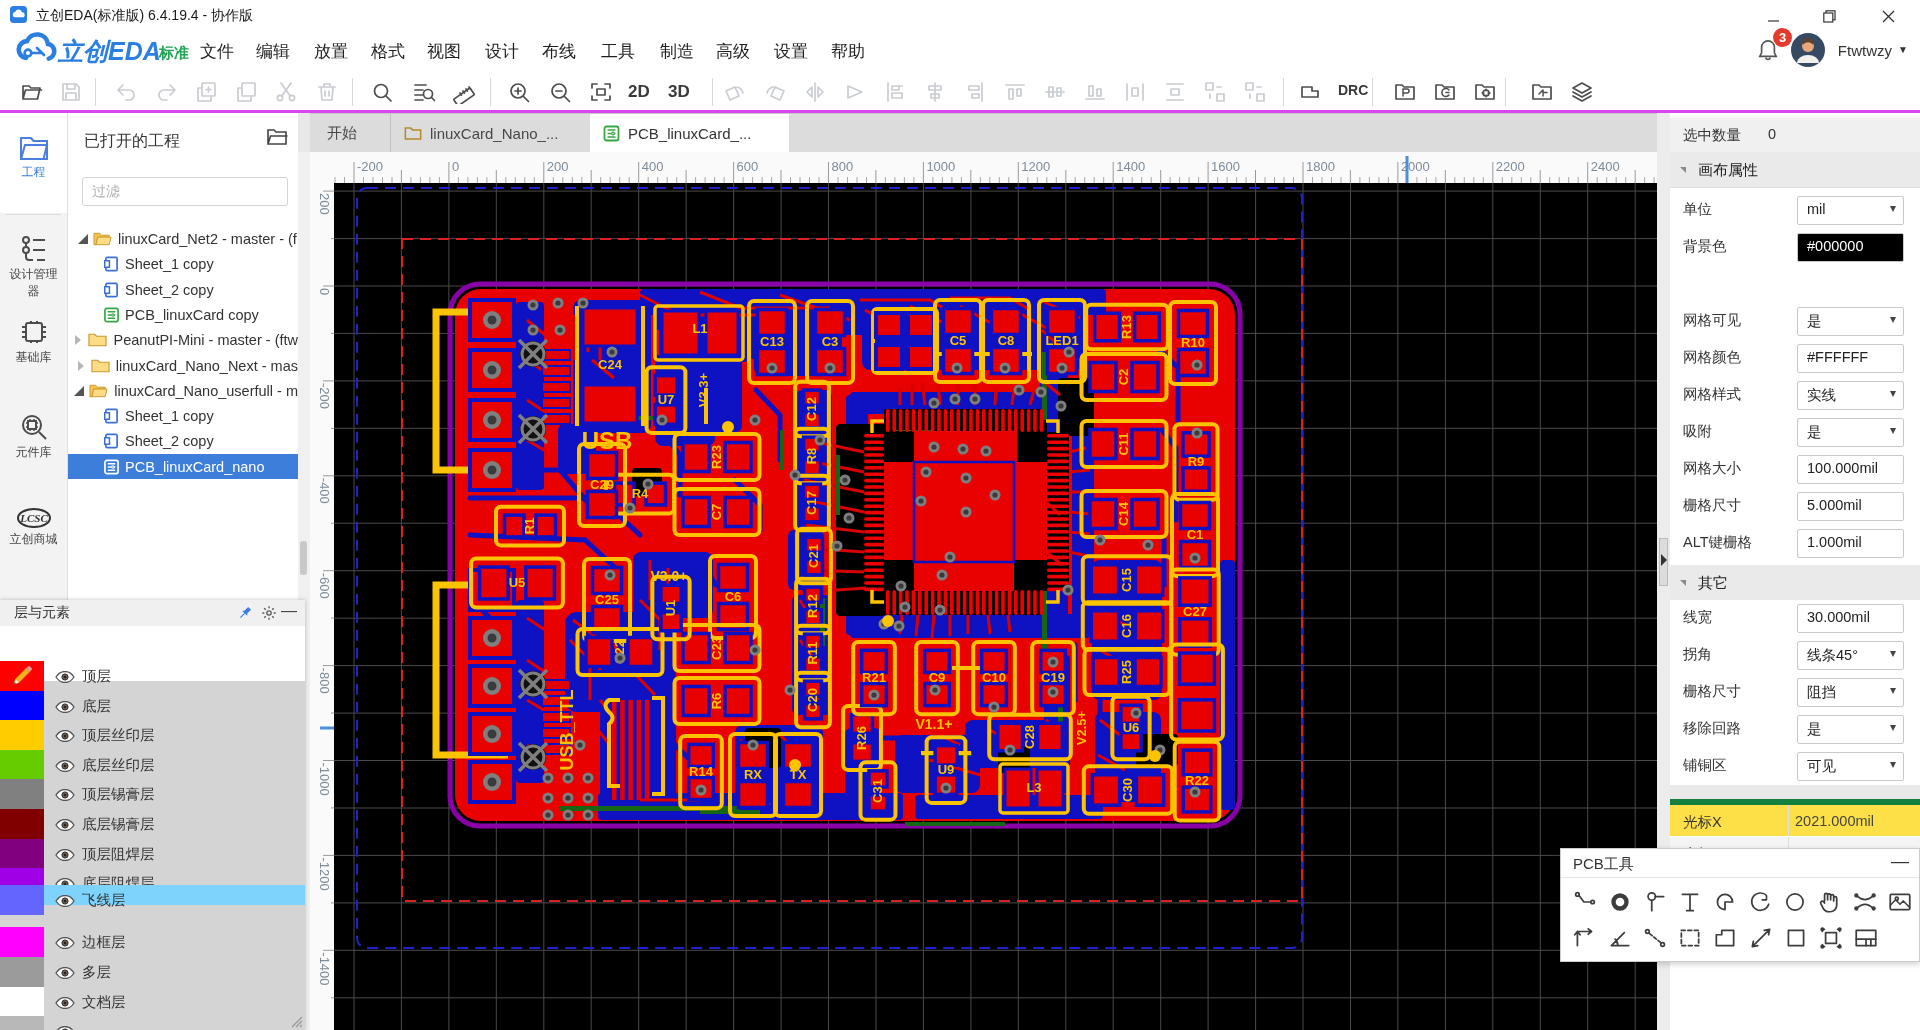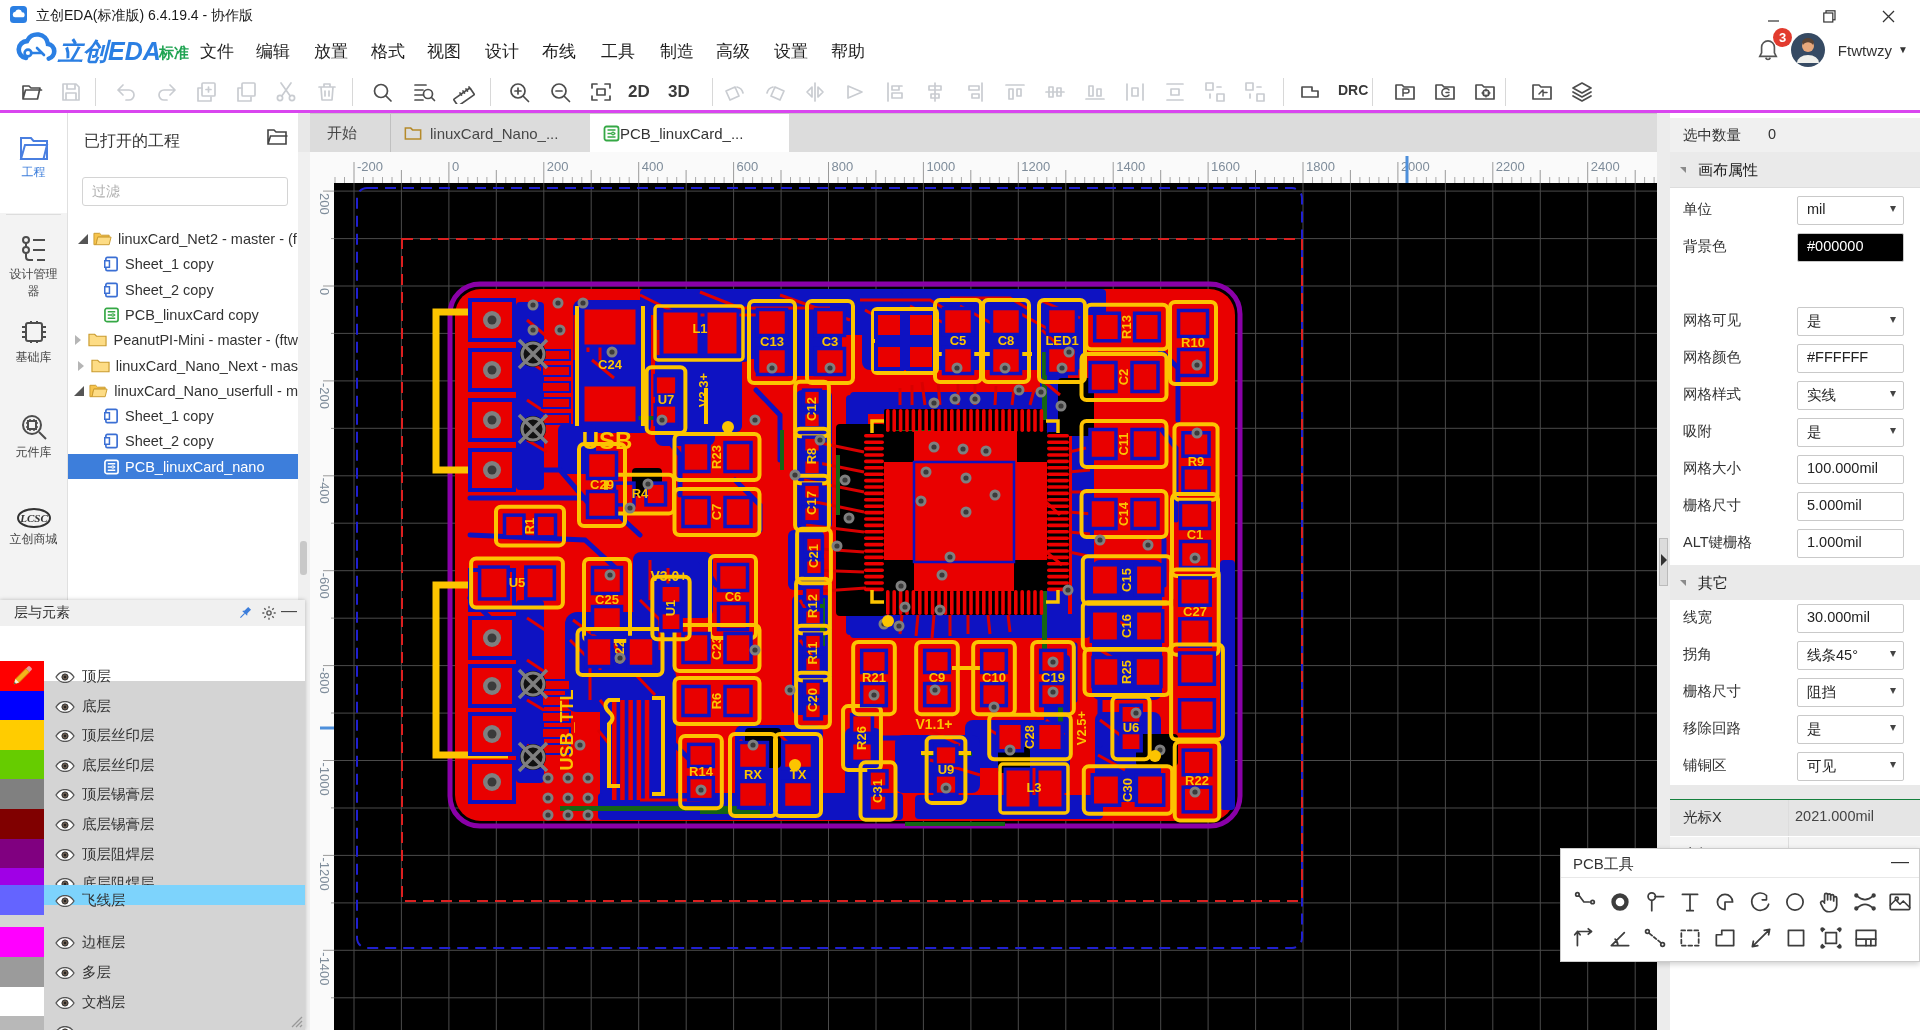--- a/index.html
+++ b/index.html
@@ -454,21 +454,21 @@
           <path d="M1.5 14 V2 h6 l2 2 h9 v10 z"></path>
         </svg>
       <span style="margin-left:8px">linuxCard_Nano_...</span>
     </div>
     <div class="tab active" style="left:280px;width:199px;padding-left:13px">
       <svg width="17" height="17" viewBox="0 0 16 17">
           <rect x="1" y="1.5" width="14" height="14" rx="2" fill="#fff" stroke="#35a845" stroke-width="1.8"></rect>
           <path d="M4 5 h8 M4 8.5 h4 M10.5 8.5 h1.5 M4 12 h8" stroke="#35a845" stroke-width="1.6"></path>
           <circle cx="9.5" cy="8.5" r="1.3" fill="none" stroke="#35a845" stroke-width="1.2"></circle>
         </svg>
-      <span style="">PCB_linuxCard_...</span>
+      <span style="margin-left:8px">PCB_linuxCard_...</span>
     </div>
   </div>
 
   <div id="hruler"><svg width="1323" height="31" viewBox="334 152 1323 31">
         <line x1="297.1" y1="177" x2="297.1" y2="183" stroke="#a8a8a8" stroke-width="1"></line>
 <line x1="306.5" y1="170" x2="306.5" y2="183" stroke="#9a9a9a" stroke-width="1"></line>
 <line x1="316.0" y1="177" x2="316.0" y2="183" stroke="#a8a8a8" stroke-width="1"></line>
 <line x1="325.5" y1="177" x2="325.5" y2="183" stroke="#a8a8a8" stroke-width="1"></line>
 <line x1="335.0" y1="177" x2="335.0" y2="183" stroke="#a8a8a8" stroke-width="1"></line>
 <line x1="344.5" y1="177" x2="344.5" y2="183" stroke="#a8a8a8" stroke-width="1"></line>
@@ -1580,21 +1580,21 @@
         </div>
       </div>
 <div class="prow" style="top:635px">
         <span class="plab">铺铜区</span>
         <div class="pbox">
           <span class="pval">可见</span>
           <span class="parr">▾</span>
         </div>
       </div>
 <div style="position:absolute;top:672px;left:0;width:100%;height:14px;background:#e9e9e9"></div>
-<div class="prow" style="top:686px;background:#e5e5e5;border-top:1px solid #15803d">
+<div class="prow" style="top:686px;background:#fde047;border-top:6px solid #15803d">
         <span class="plab">光标X</span>
         <span style="position:absolute;left:125px;top:8px;color:#444">2021.000mil</span>
         <span style="position:absolute;left:118px;top:0;width:1px;height:100%;background:#ddd"></span>
       </div>
 <div class="prow" style="top:724px;background:#f4f4f4">
         <span class="plab">光标Y</span>
         <span style="position:absolute;left:118px;top:0;width:1px;height:100%;background:#ddd"></span>
       </div>
     </div>
 

